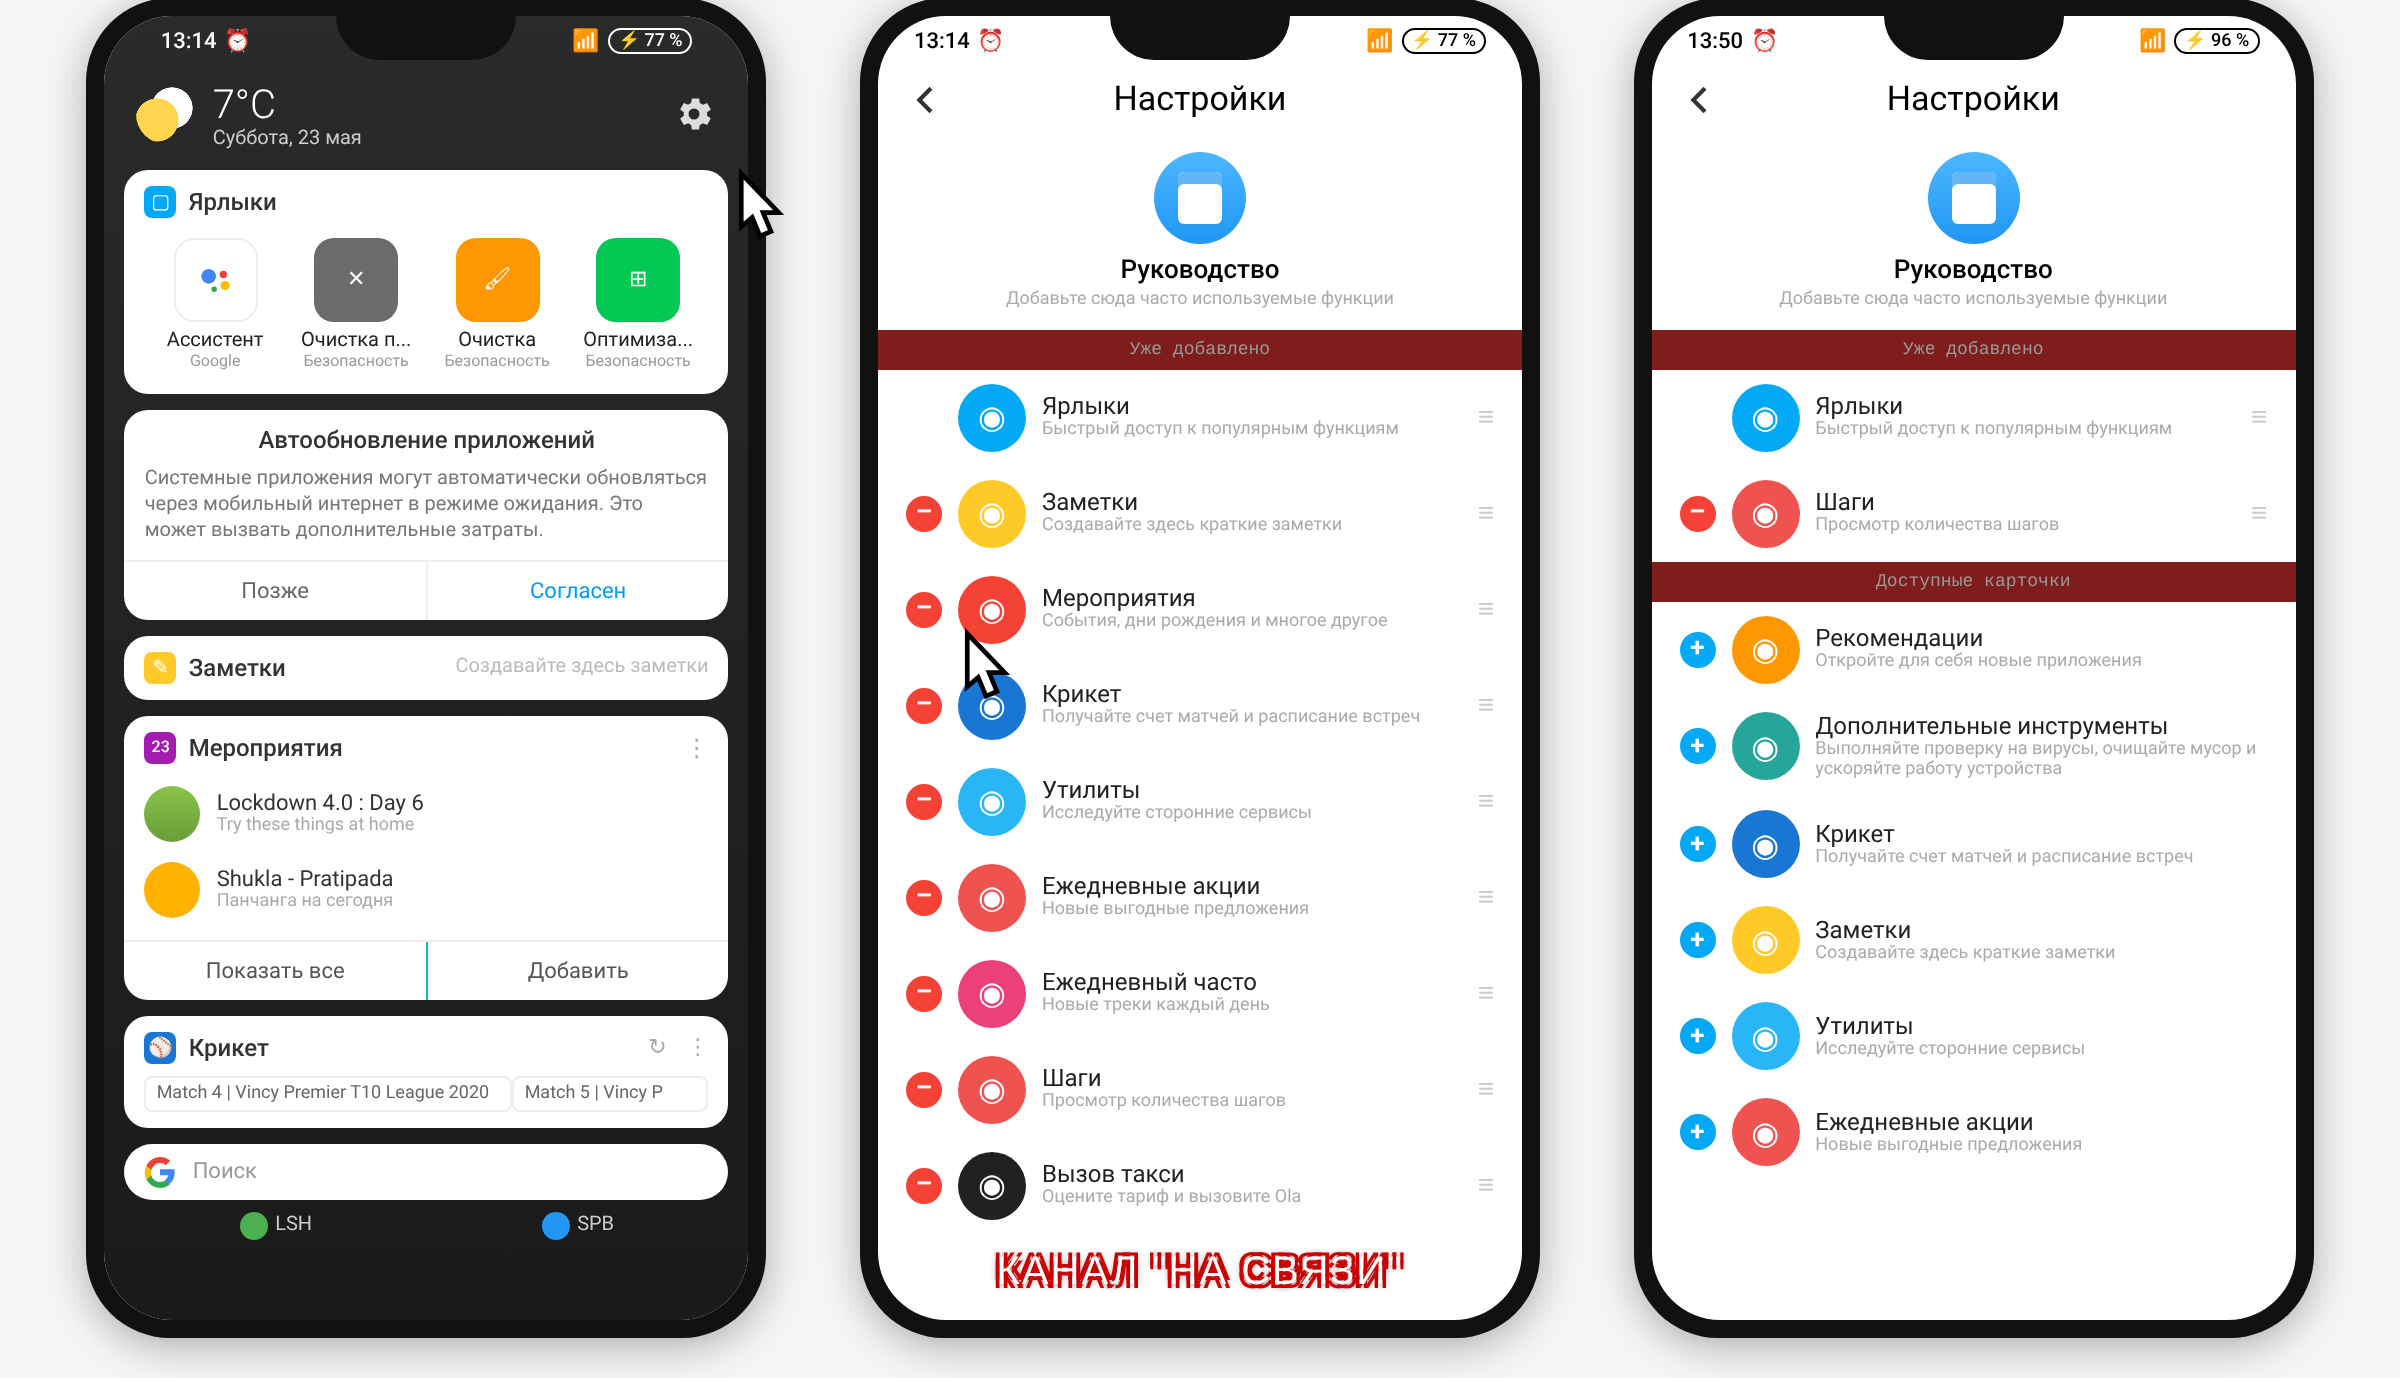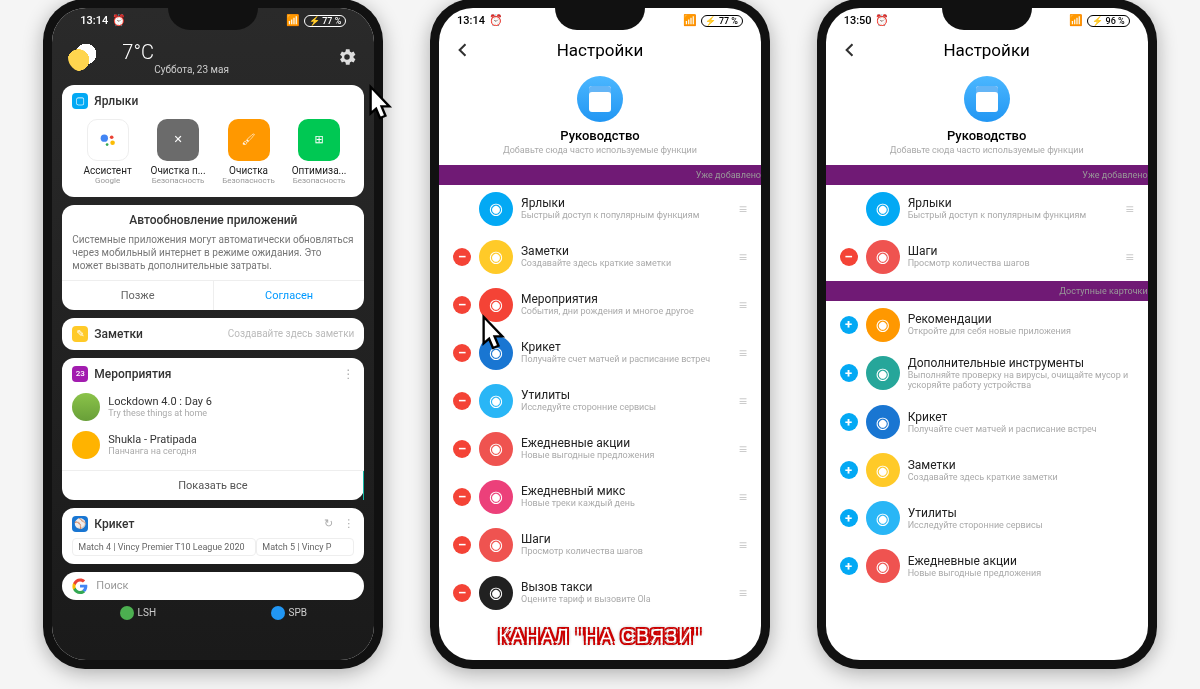--- a/index.html
+++ b/index.html
@@ -69,29 +69,29 @@
   
   .p1-bg {
     position: absolute; inset: 0;
     background: linear-gradient(180deg, #2a2a2a 0%, #1a1a1a 100%);
   }
   .p1-content { position: relative; padding: 0 10px; height: 100%; overflow: hidden; }
   .p1-header {
     display: flex; justify-content: space-between; align-items: center;
     padding: 6px 6px 10px 6px; color: #fff;
   }
-  .weather { display: flex; align-items: center; gap: 24px; }
+  .weather { display: flex; align-items: center; gap: 8px; }
   .weather-icon {
     width: 30px; height: 30px;
     background: radial-gradient(circle at 35% 60%, #ffd54f 0 40%, transparent 41%),
                 radial-gradient(circle at 60% 40%, #fff 0 40%, transparent 41%);
     border-radius: 50%;
   }
   .weather-temp { font-size: 20px; font-weight: 300; }
-  .weather-date { font-size: 10px; color: #ccc; margin-left: 32px; }
+  .weather-date { font-size: 10px; color: #ccc; }
   .gear-icon {
     width: 22px; height: 22px;
     color: #ddd;
   }
   .card {
     background: #fff;
     border-radius: 12px;
     margin-bottom: 8px;
     padding: 8px 10px;
     font-size: 11px;
@@ -170,22 +170,22 @@
     margin: 0 auto 6px;
     display: flex; align-items: center; justify-content: center;
   }
   .guide-ic::after {
     content: ""; width: 22px; height: 26px; background: #fff; border-radius: 3px;
     box-shadow: inset 0 6px 0 #64b5f6;
   }
   .guide-block h2 { font-size: 13px; font-weight: 500; margin-bottom: 2px; }
   .guide-block p { font-size: 9px; color: #aaa; }
   .section-label {
-    background: #701a75; text-align: right;
-    font-size: 9px; color: #999; padding: 5px 0;
+    background: #7f1d1d; text-align: center;
+    font-size: 9px; color: #999; padding: 5px 0; font-family: Liberation Mono, monospace;
   }
   .list { flex: 1; overflow: hidden; }
   .row {
     display: flex; align-items: center;
     padding: 7px 14px; gap: 8px;
   }
   .row .action-btn {
     width: 18px; height: 18px; border-radius: 50%;
     display: flex; align-items: center; justify-content: center;
     color: #fff; font-size: 13px; font-weight: bold; flex-shrink: 0;
@@ -321,20 +321,21 @@
           </div>
           <div class="events-item">
             <div class="eic" style="background:#ffb300"></div>
             <div>
                 <div class="et1">Shukla - Pratipada</div>
                 <div class="et2">Панчанга на сегодня</div>
               </div>
           </div>
           <div class="events-foot">
             <div>Показать все</div>
+            <div>Добавить</div>
           </div>
         </div>
 
         <div class="card">
           <div class="cricket-head">
             <div class="card-head" style="margin:0">
               <div class="mini-ic" style="background:#1976d2">⚾</div>
               <span>Крикет</span>
             </div>
             <div style="color:#aaa;display:flex;gap:10px">
@@ -453,21 +454,21 @@
             <div class="txt">
               <div class="t1">Ежедневные акции</div>
               <div class="t2">Новые выгодные предложения</div>
             </div>
             <div class="drag">≡</div>
           </div>
           <div class="row">
             <div class="action-btn action-remove">–</div>
             <div class="app-ic" style="background:#ec407a">◉</div>
             <div class="txt">
-              <div class="t1">Ежедневный микс</div>
+              <div class="t1">Ежедневный часто</div>
               <div class="t2">Новые треки каждый день</div>
             </div>
             <div class="drag">≡</div>
           </div>
           <div class="row">
             <div class="action-btn action-remove">–</div>
             <div class="app-ic" style="background:#ef5350">◉</div>
             <div class="txt">
               <div class="t1">Шаги</div>
               <div class="t2">Просмотр количества шагов</div>

